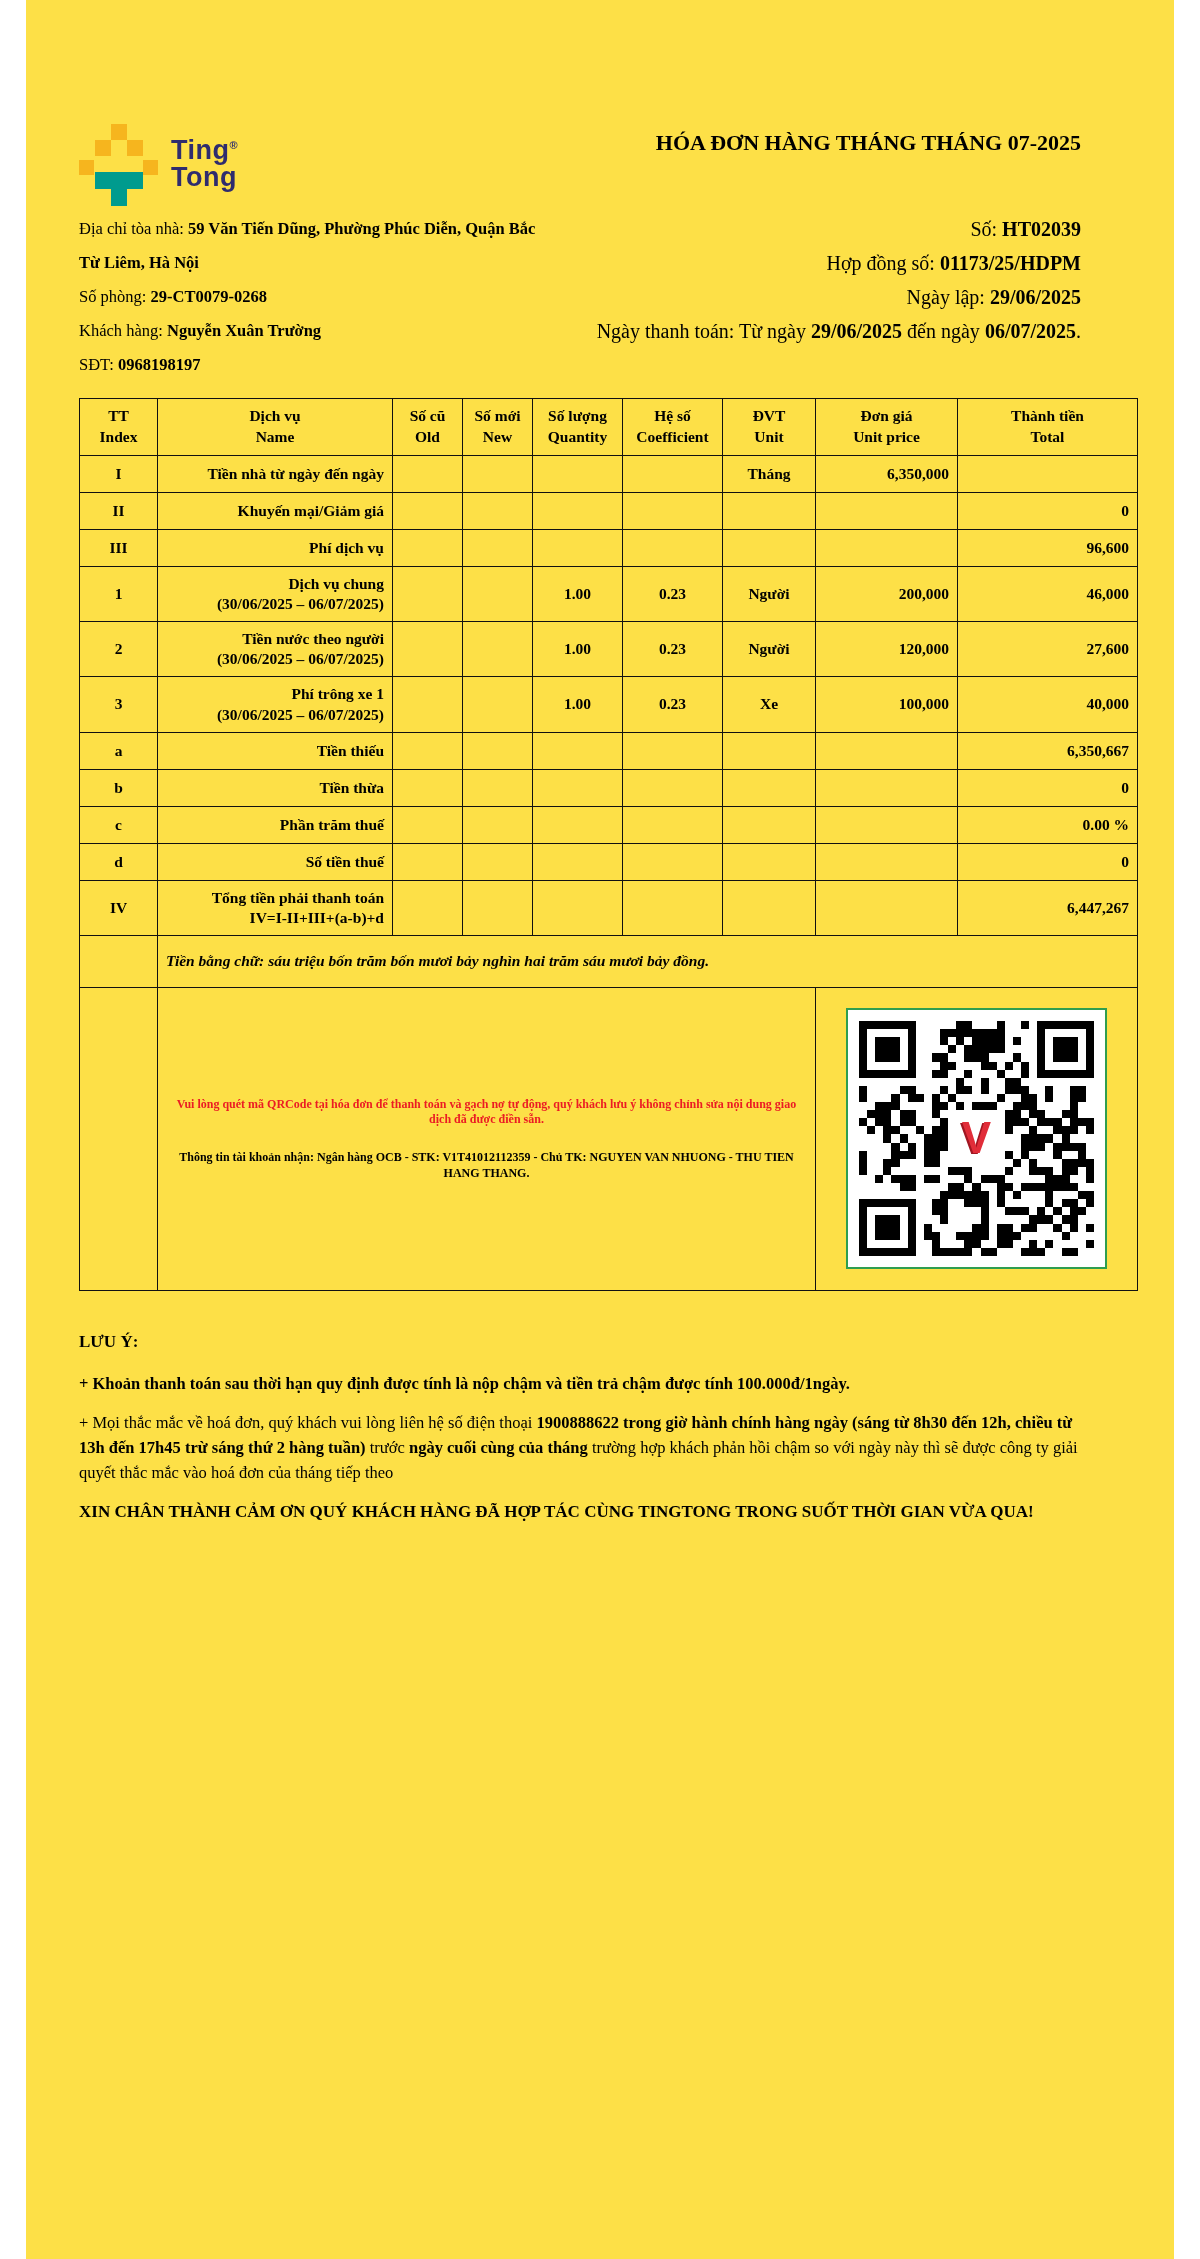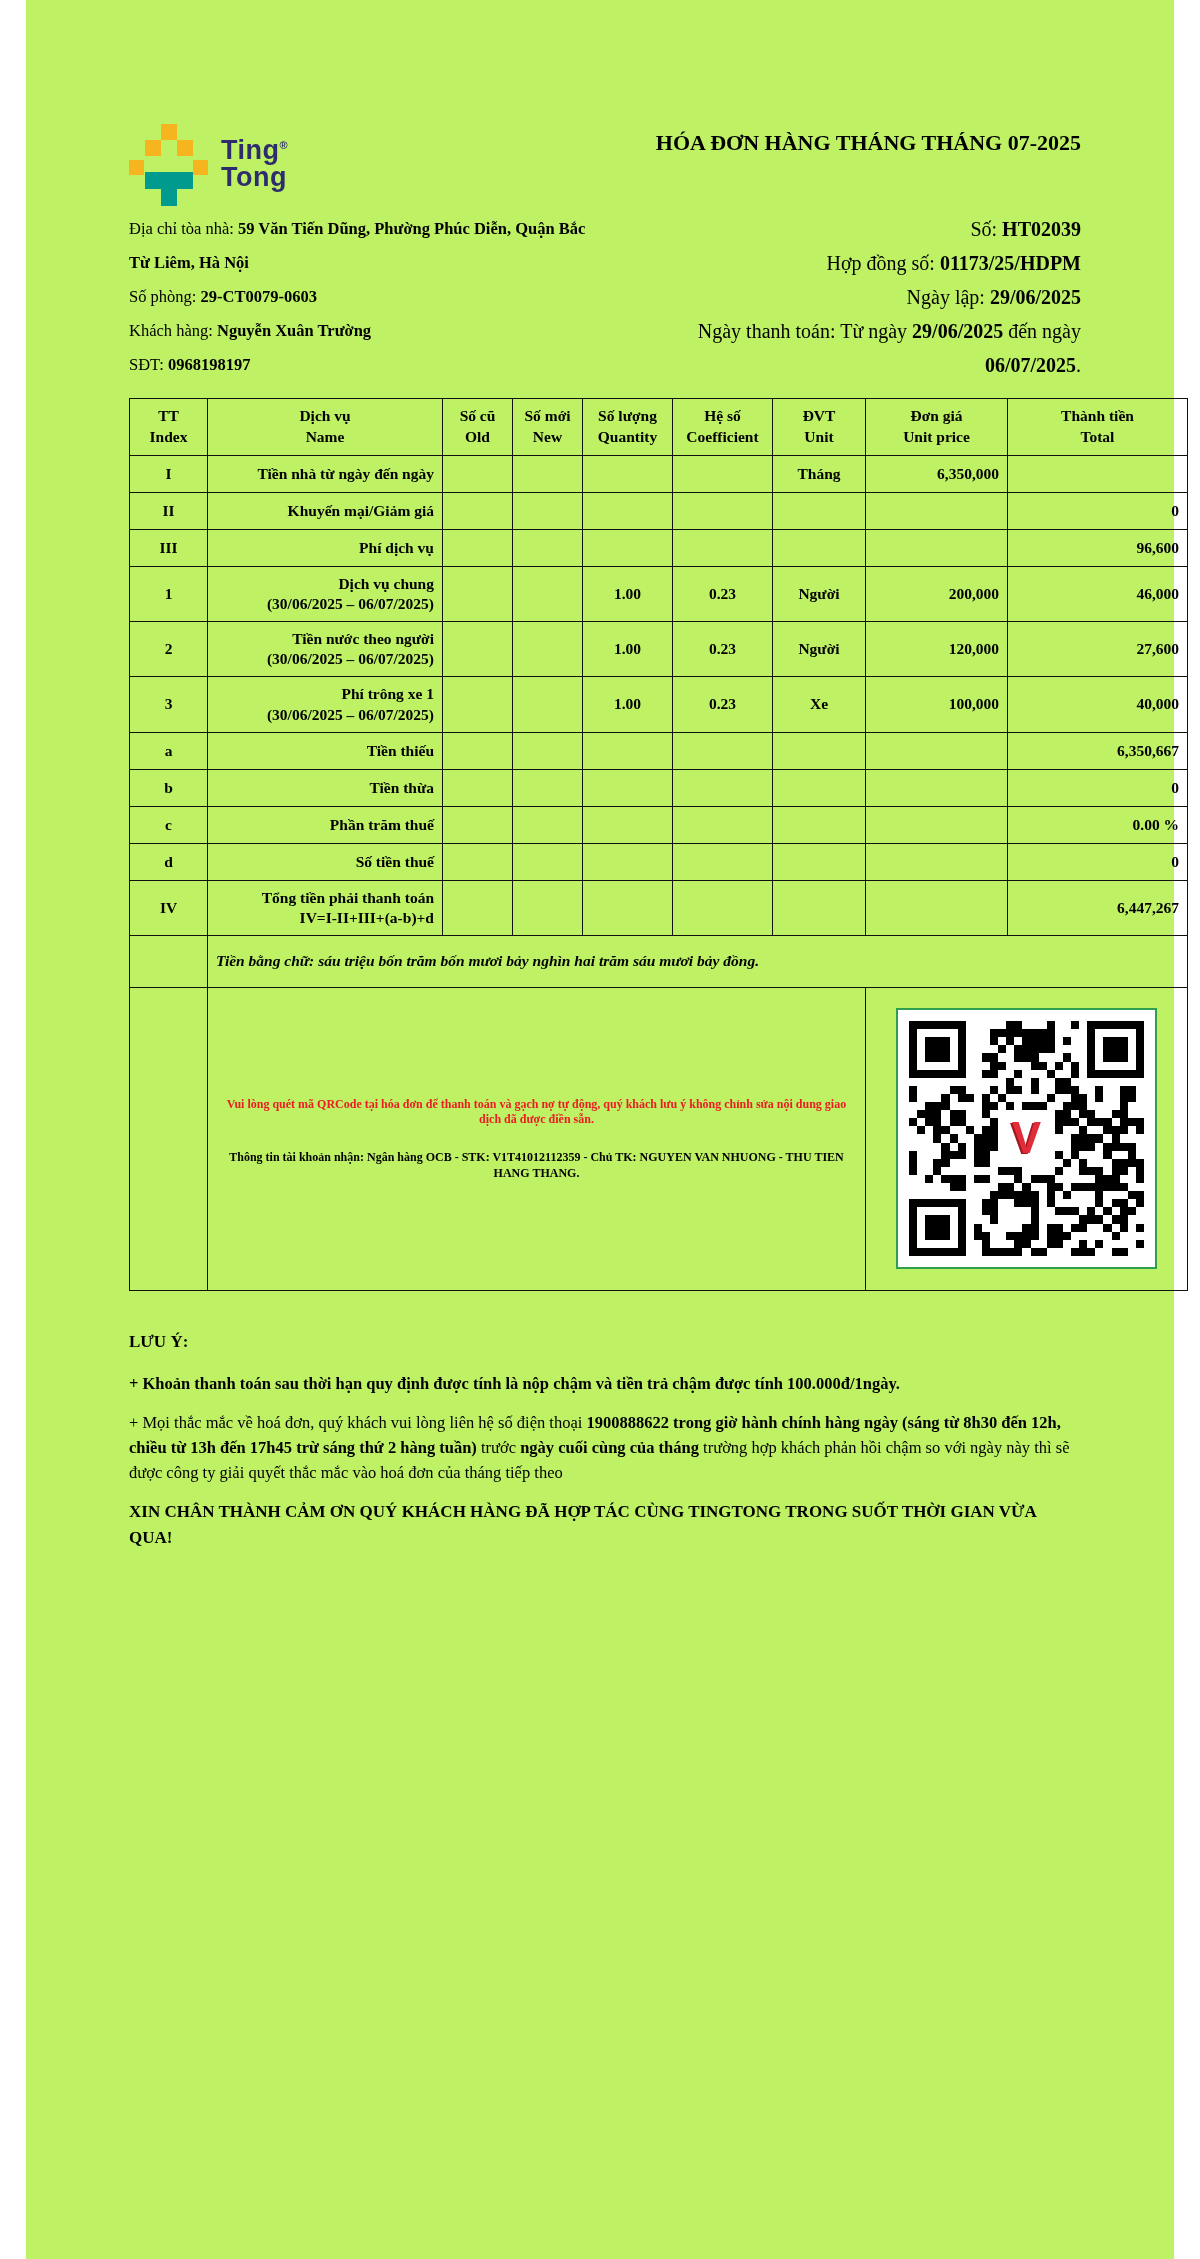--- a/index.html
+++ b/index.html
@@ -1,19 +1,19 @@
 <!DOCTYPE html>
 <html><head>
 <meta charset="utf-8">
 <style>
   html,body{margin:0;padding:0;background:#ffffff;}
   .page{
     position:relative;
-    width:1148px;min-height:2259px;margin:0 auto;background:#bef264;
-    box-sizing:border-box;padding:122px 45px 40px 103px;
+    width:1148px;min-height:2259px;margin:0 auto;background:#fde047;
+    box-sizing:border-box;padding:122px 45px 40px 53px;
     font-family:"Liberation Serif","DejaVu Serif",serif;
     color:#000;
   }
   .b{font-weight:bold;}
 
   
   .top{display:flex;justify-content:space-between;align-items:flex-start;margin-right:48px;}
   .logo{display:flex;align-items:center;gap:12px;width:320px;}
   .logo-icon{position:relative;width:80px;height:84px;flex:0 0 auto;}
   .px{position:absolute;width:16px;height:16px;}
@@ -100,21 +100,21 @@
         <div><span>Ting</span><span class="reg">®</span></div>
         <div>Tong</div>
       </div>
     </div>
     <h1 class="title">HÓA ĐƠN HÀNG THÁNG THÁNG 07-2025</h1>
   </div>
 
   <div class="info">
     <div class="info-left">
       <div><span>Địa chỉ tòa nhà: </span><span class="b">59 Văn Tiến Dũng, Phường Phúc Diễn, Quận Bắc Từ Liêm, Hà Nội</span></div>
-      <div><span>Số phòng: </span><span class="b">29-CT0079-0603</span></div>
+      <div><span>Số phòng: </span><span class="b">29-CT0079-0268</span></div>
       <div><span>Khách hàng: </span><span class="b">Nguyễn Xuân Trường</span></div>
       <div><span>SĐT: </span><span class="b">0968198197</span></div>
     </div>
     <div class="info-right">
       <div><span>Số: </span><span class="b">HT02039</span></div>
       <div><span>Hợp đồng số: </span><span class="b">01173/25/HDPM</span></div>
       <div><span>Ngày lập: </span><span class="b">29/06/2025</span></div>
       <div><span>Ngày thanh toán: Từ ngày </span><span class="b">29/06/2025</span><span> đến ngày </span><span class="b">06/07/2025</span><span>.</span></div>
     </div>
   </div>

